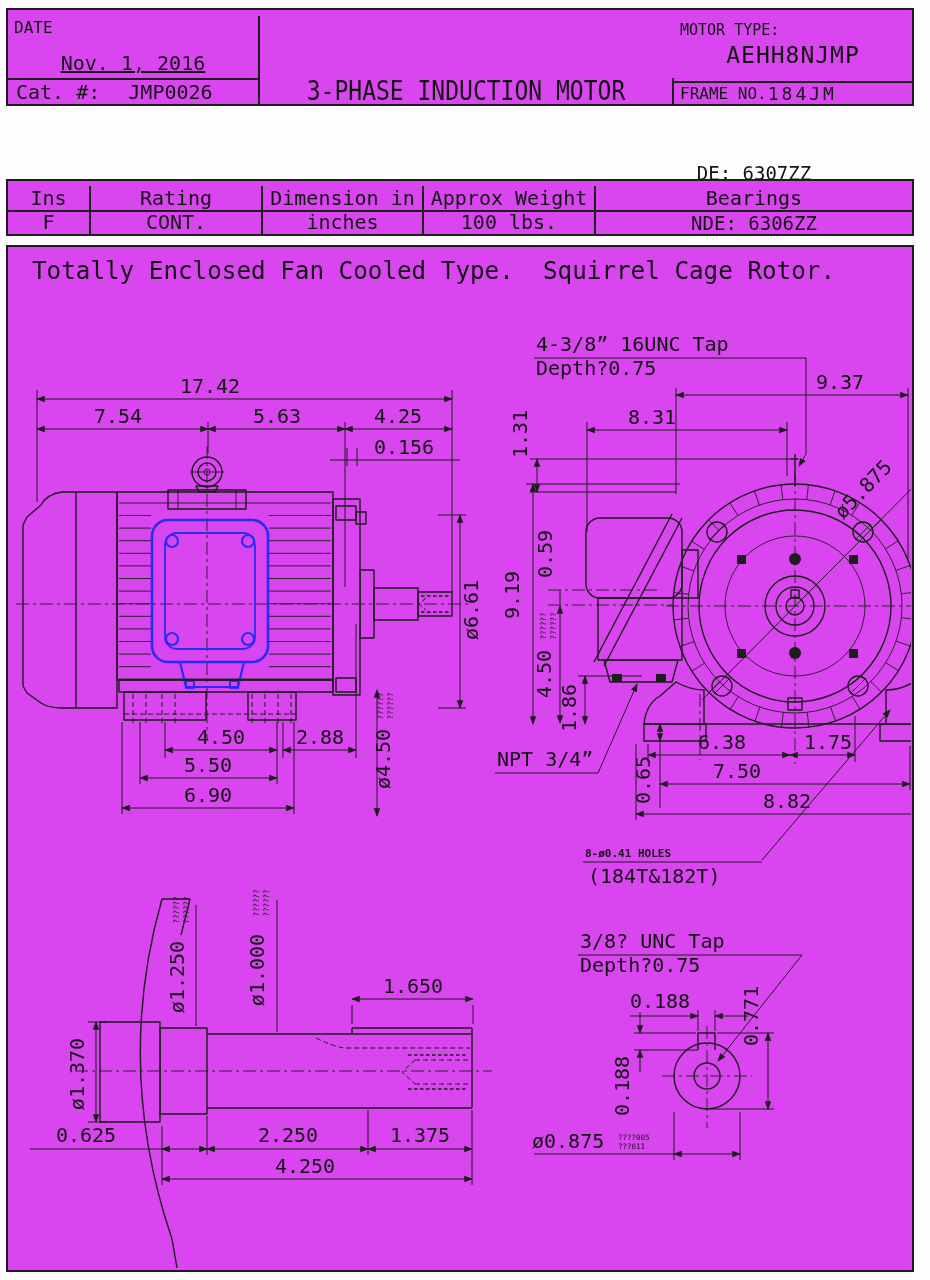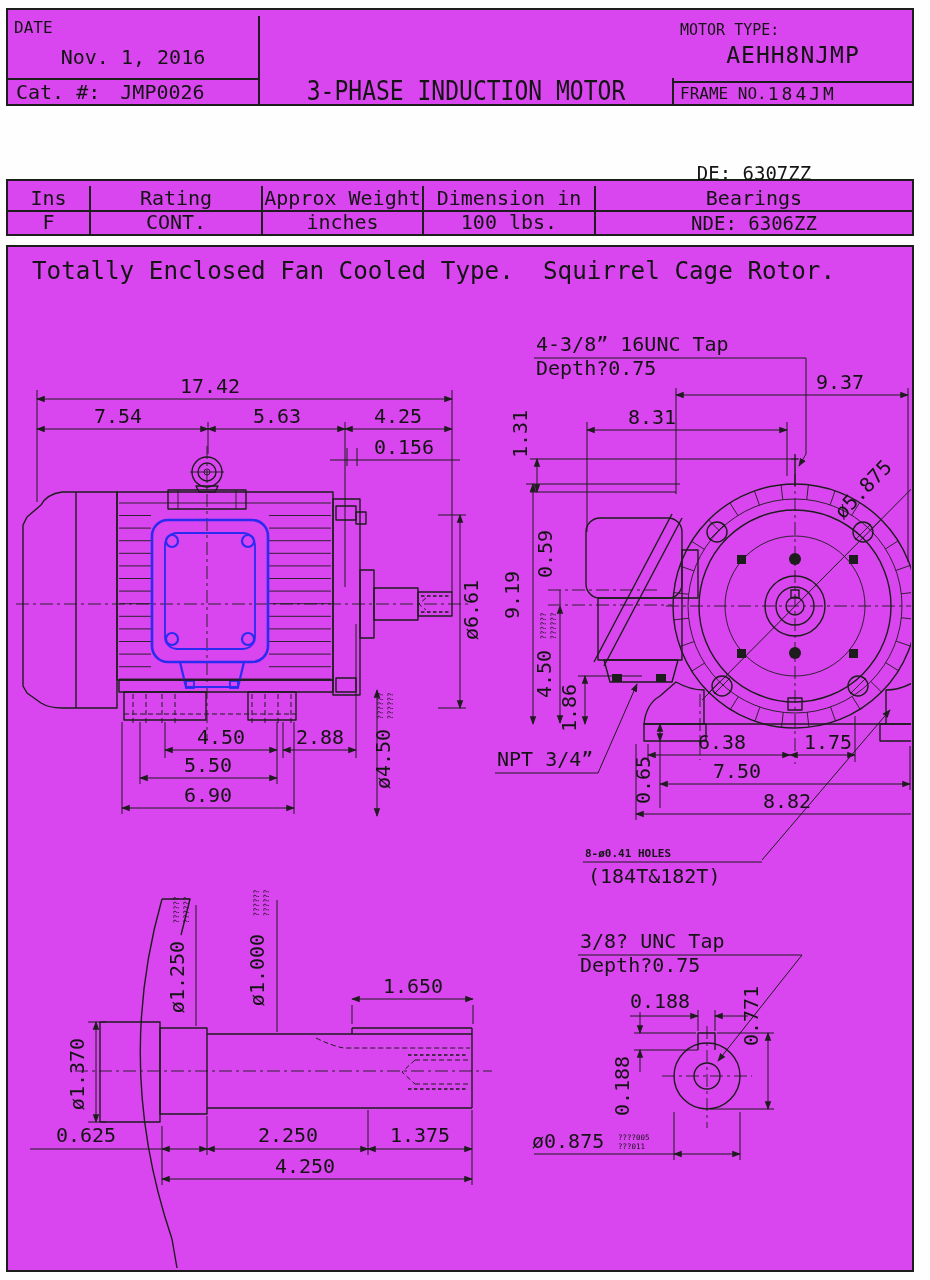--- a/index.html
+++ b/index.html
@@ -5,22 +5,22 @@
   html,body{margin:0;padding:0;background:#ffffff;}
   .page{position:relative;width:930px;height:1280px;background:#fefefe;
         font-family:"DejaVu Sans Mono",monospace;color:#141414;overflow:hidden;}
   .box{position:absolute;border:2.5px solid #1d1d1d;background:#d946ef;box-sizing:border-box;align-items:flex-end;}
   
   #header-box{left:6px;top:8px;width:908px;height:98px;display:flex;}
   .hcell{box-sizing:border-box;}
   .hc-left{width:252px;border-right:2px solid #1d1d1d;display:flex;flex-direction:column;}
   .date-row{height:58px;border-bottom:2px solid #1d1d1d;padding:2px 6px;}
   .date-label{font-size:16px;}
-  .date-value{font-size:20px;text-align:center;margin-top:8px;}
-  .cat-row{flex:1;display:flex;align-items:center;gap:20px;padding:0 8px;font-size:20px;}
+  .date-value{font-size:20px;text-align:center;margin-top:14px;text-decoration:underline;}
+  .cat-row{flex:1;display:flex;align-items:center;gap:28px;padding:0 8px;font-size:20px;}
   .hc-title{flex:1;border-right:2px solid #1d1d1d;display:flex;flex-direction:column;align-items:center;justify-content:space-evenly;}
   .title1{font-size:33px;letter-spacing:2px;white-space:nowrap;}
   .title2{font-size:23px;letter-spacing:0px;white-space:nowrap;transform:scaleY(1.15);}
   .hc-right{width:238px;display:flex;flex-direction:column;}
   .motor-row{height:58px;border-bottom:2px solid #1d1d1d;padding:2px 6px;}
   .motor-label{font-size:15px;}
   .motor-value{font-size:23px;text-align:center;margin-top:3px;letter-spacing:1px;}
   .frame-row{flex:1;display:flex;align-items:center;gap:1px;padding:0 6px;}
   .frame-label{font-size:16px;}
   .frame-value{font-size:18px;letter-spacing:3px;}
@@ -81,22 +81,22 @@
         <span class="frame-label">FRAME NO.</span>
         <span class="frame-value">184JM</span>
       </div>
     </div>
   </div>
 
 
   <div class="box" id="spec2-box">
     <div class="cell">Ins</div>
     <div class="cell">Rating</div>
+    <div class="cell">Dimension in</div>
     <div class="cell">Approx Weight</div>
-    <div class="cell">Dimension in</div>
     <div class="cell last">Bearings</div>
     <div class="cell vrow">F</div>
     <div class="cell vrow">CONT.</div>
     <div class="cell vrow">inches</div>
     <div class="cell vrow">100 lbs.</div>
     <div class="cell vrow last bearings">
       <span>DE: 6307ZZ</span>
       <span>NDE: 6306ZZ</span>
     </div>
   </div>

